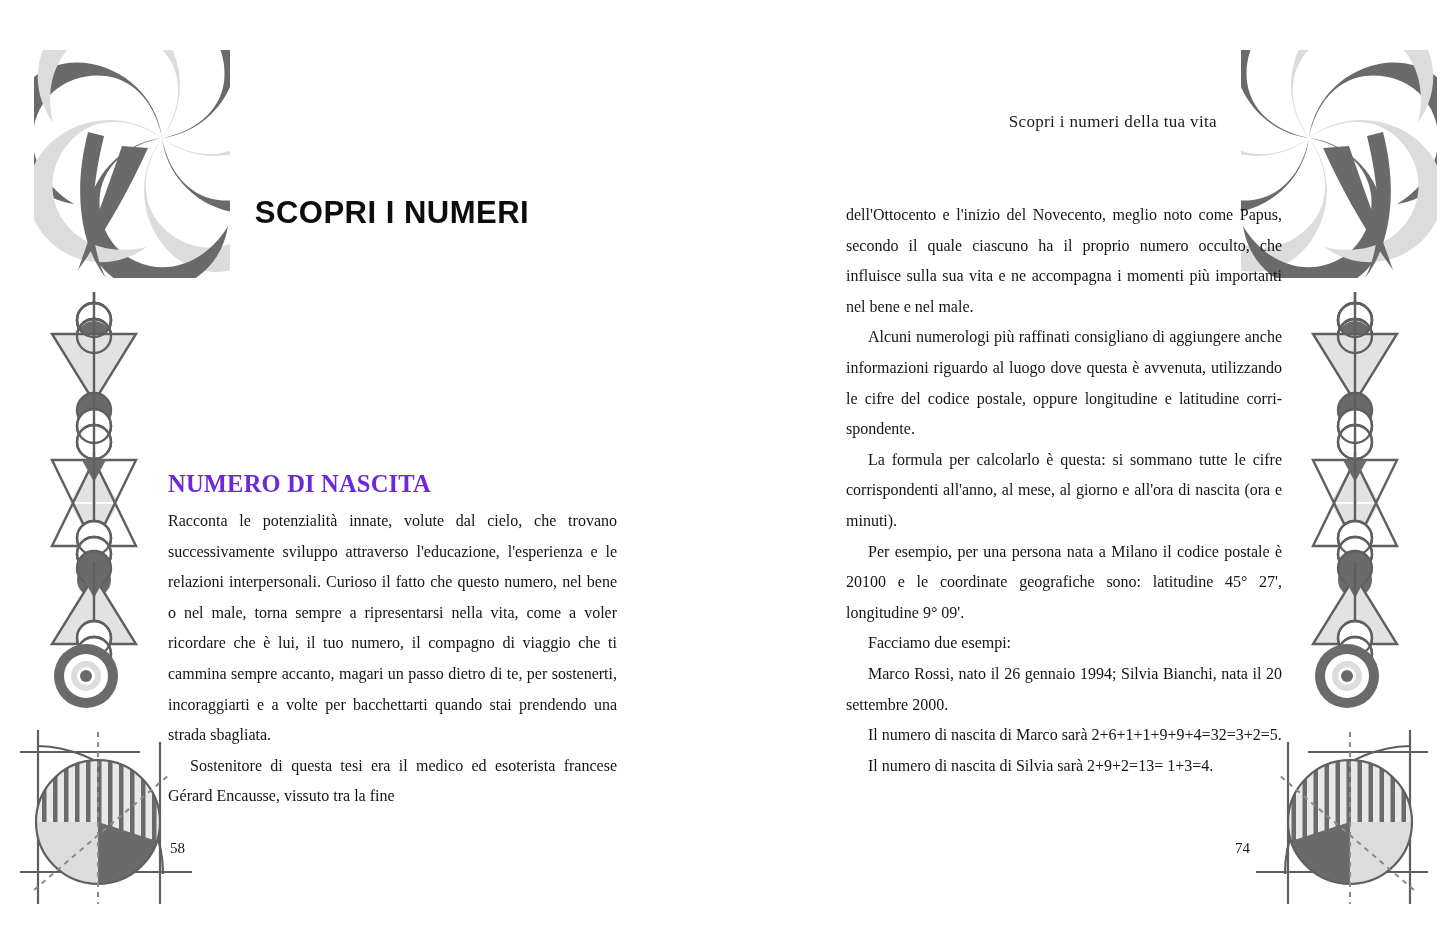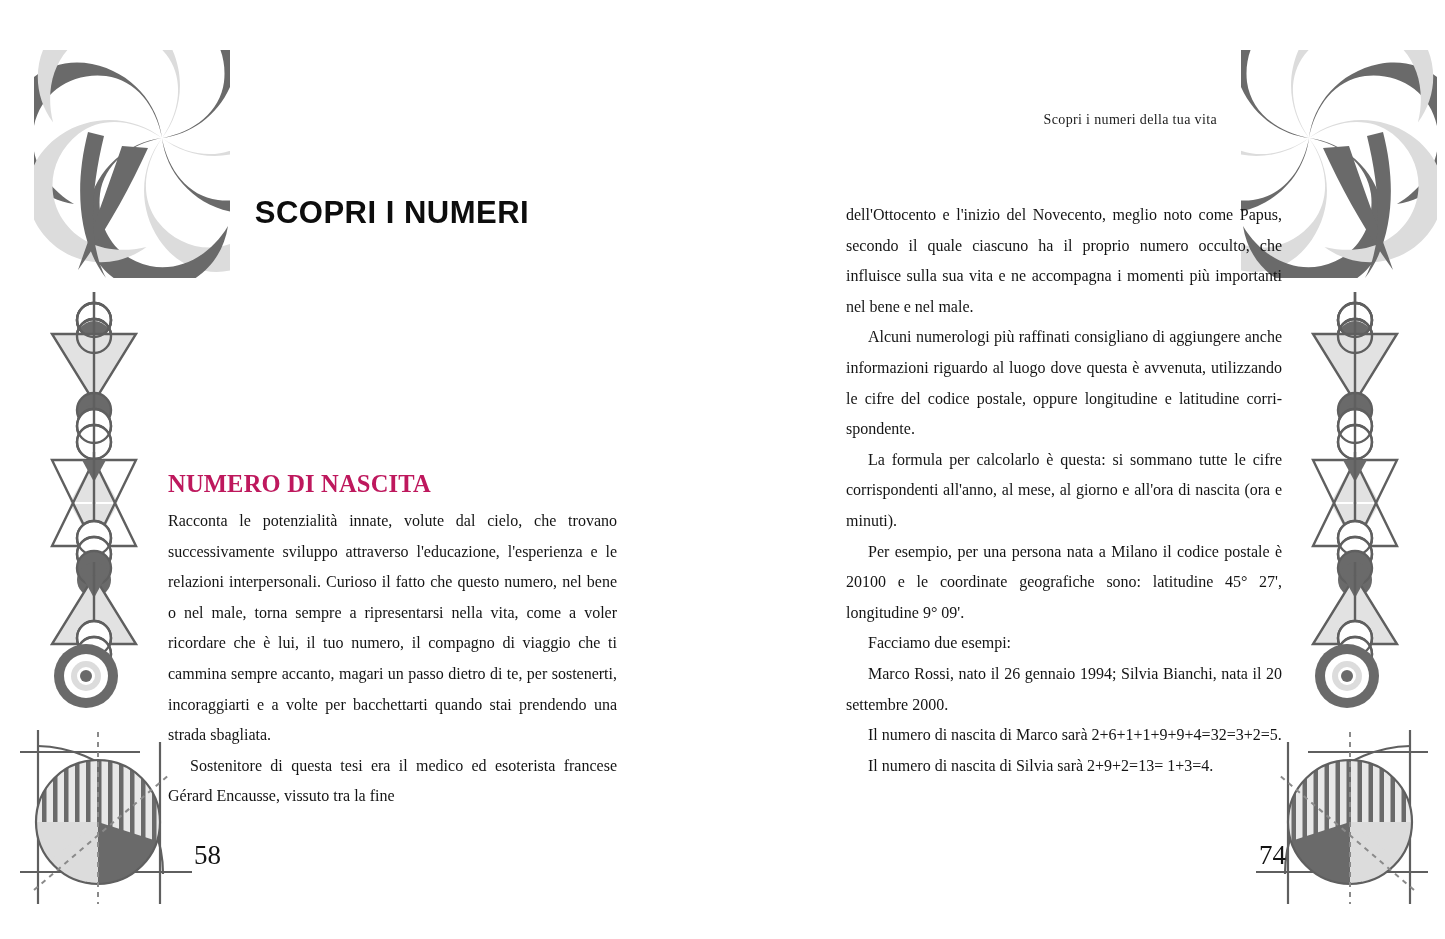--- a/index.html
+++ b/index.html
@@ -21,21 +21,21 @@
     inset: 0;
     background: #ffffff;
   }
 
   
   .running-header {
     position: absolute;
     top: 112px;
     right: 228px;
     font-family: "Liberation Serif", "DejaVu Serif", serif;
-    font-size: 14px;
+    font-size: 17px;
     letter-spacing: 0.35px;
     color: #1a1a1a;
     white-space: nowrap;
   }
 
   
   .chapter-title {
     position: absolute;
     left: 168px;
     top: 196px;
@@ -52,21 +52,21 @@
 
   
   .section-heading {
     position: absolute;
     left: 168px;
     top: 470px;
     font-family: "Liberation Serif", "DejaVu Serif", serif;
     font-weight: bold;
     font-size: 24.5px;
     letter-spacing: 0.2px;
-    color: #be185d;
+    color: #6d28d9;
     white-space: nowrap;
   }
 
   
   .col {
     position: absolute;
     font-size: 16px;
     line-height: 30.6px;
     text-align: justify;
     text-justify: inter-word;
@@ -90,23 +90,22 @@
   .col p.indent {
     text-indent: 22px;
   }
   .col p.lastline-left {
     text-align-last: left;
   }
 
   
   .folio {
     position: absolute;
-    font-size: 27px;
+    font-size: 15px;
     color: #141414;
-    margin-left: 24px;
   }
   .folio-verso { left: 170px; top: 840px; }
   .folio-recto { left: 1235px; top: 840px; }
 
   
   .orn { position: absolute; }
   .orn svg { display: block; }
 
   .spiral-left  { left: 34px;  top: 50px; }
   .spiral-right { left: 1241px; top: 50px; }

